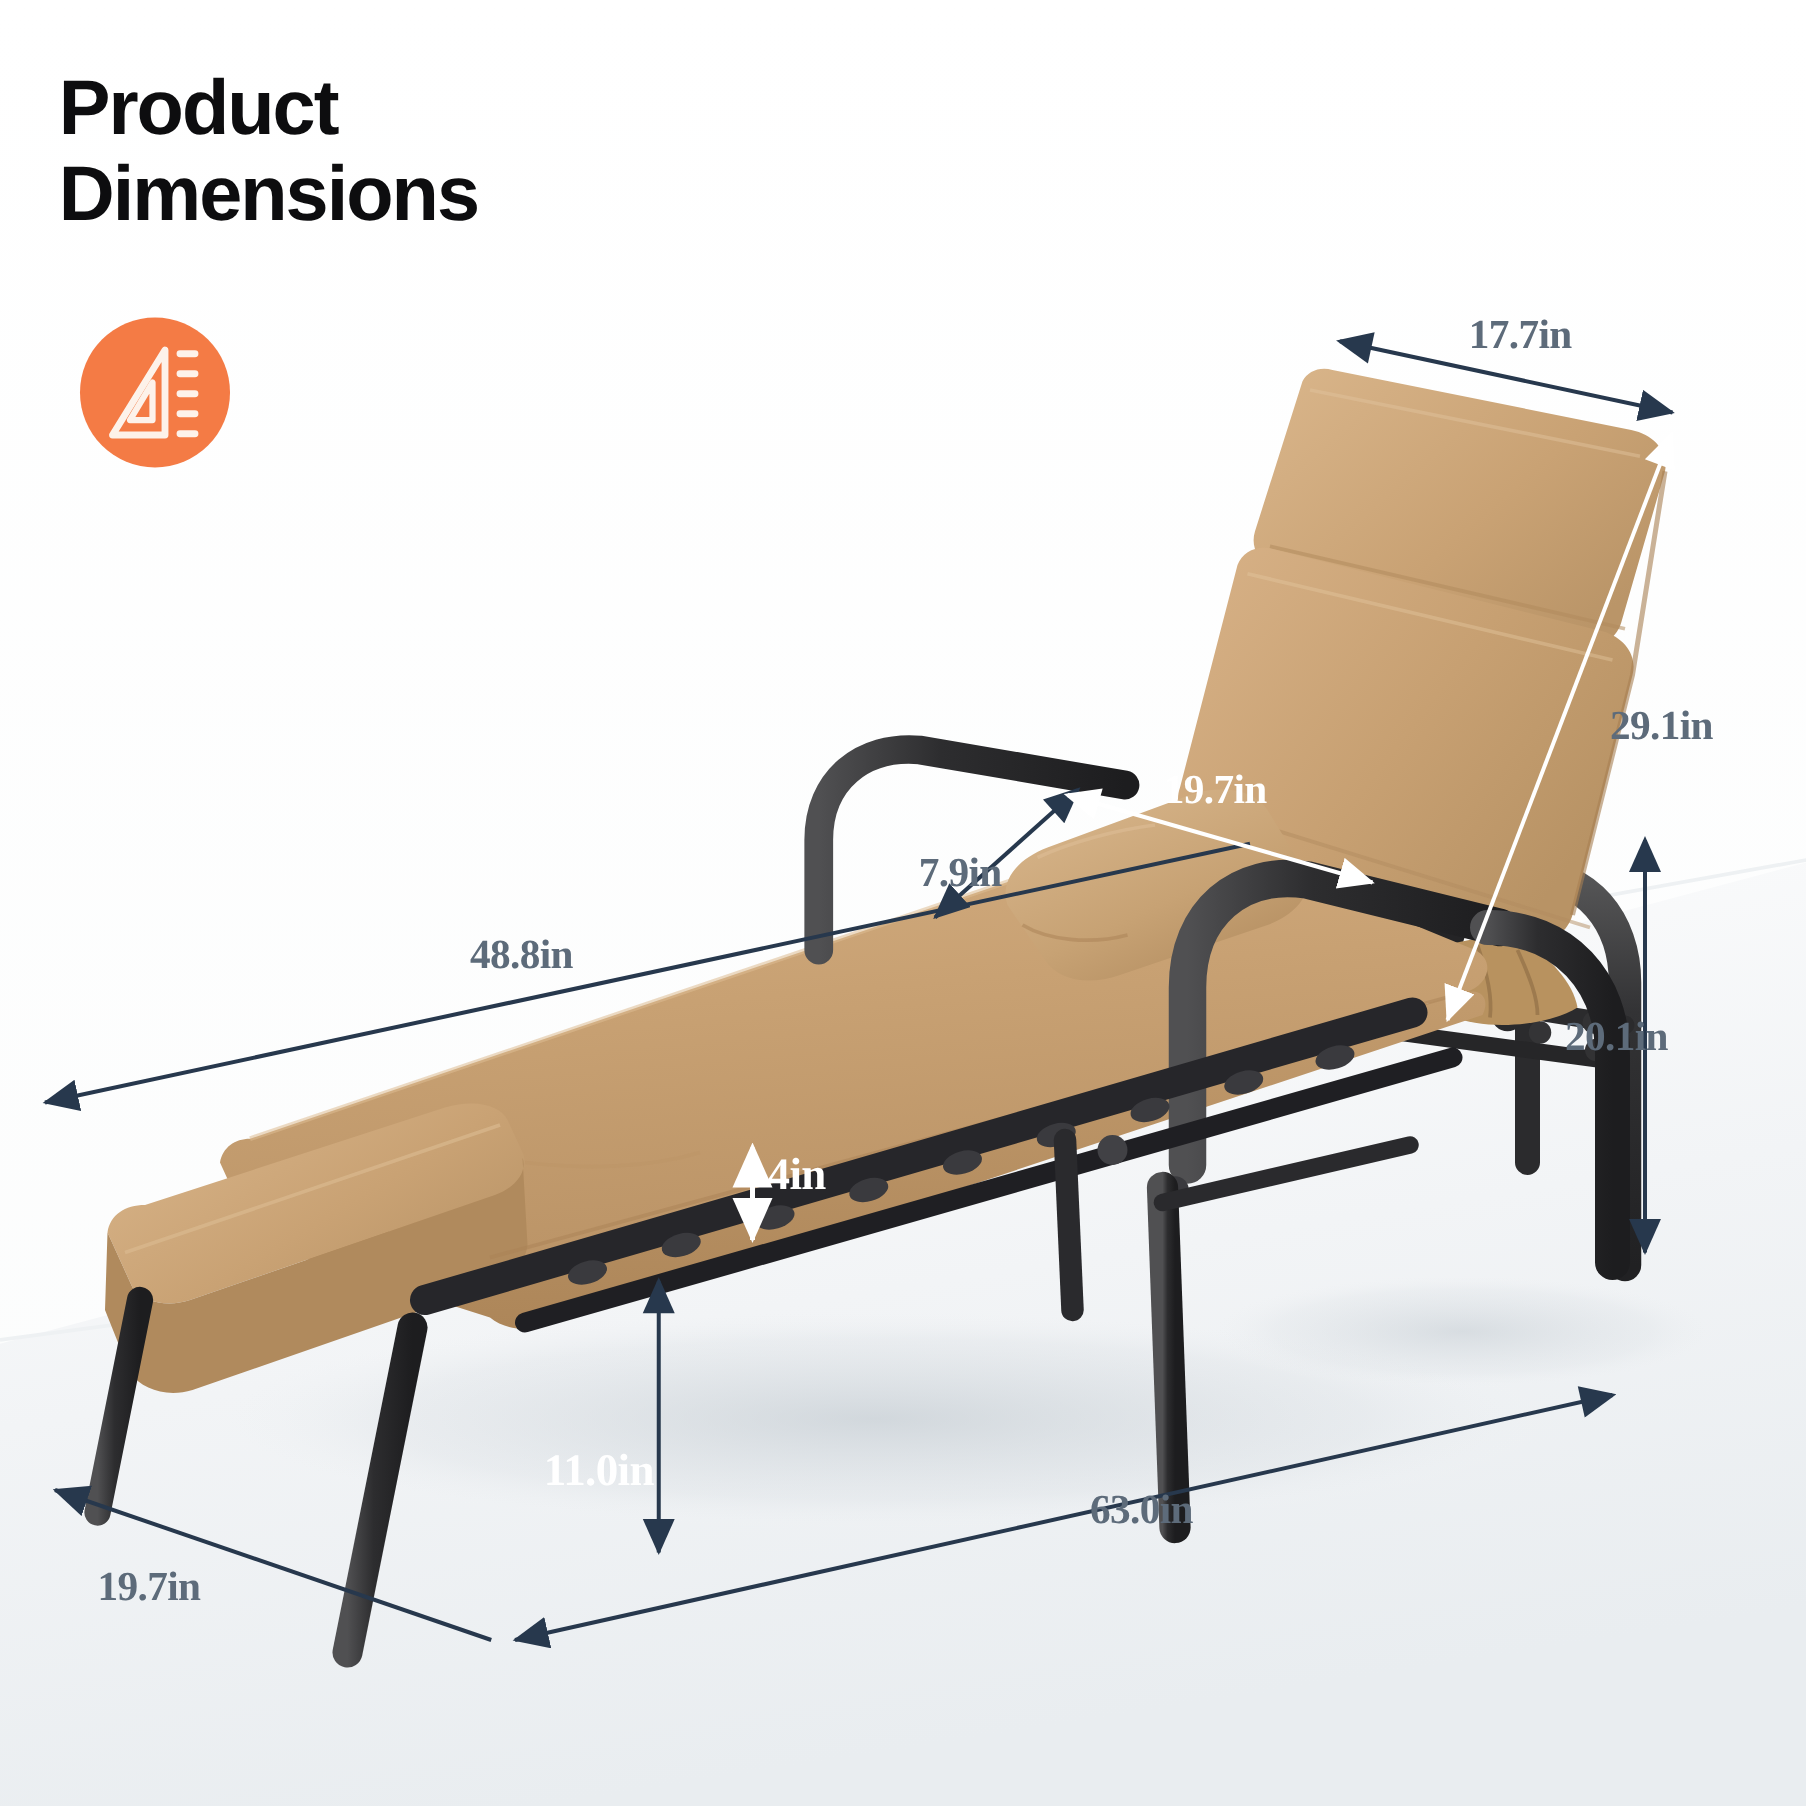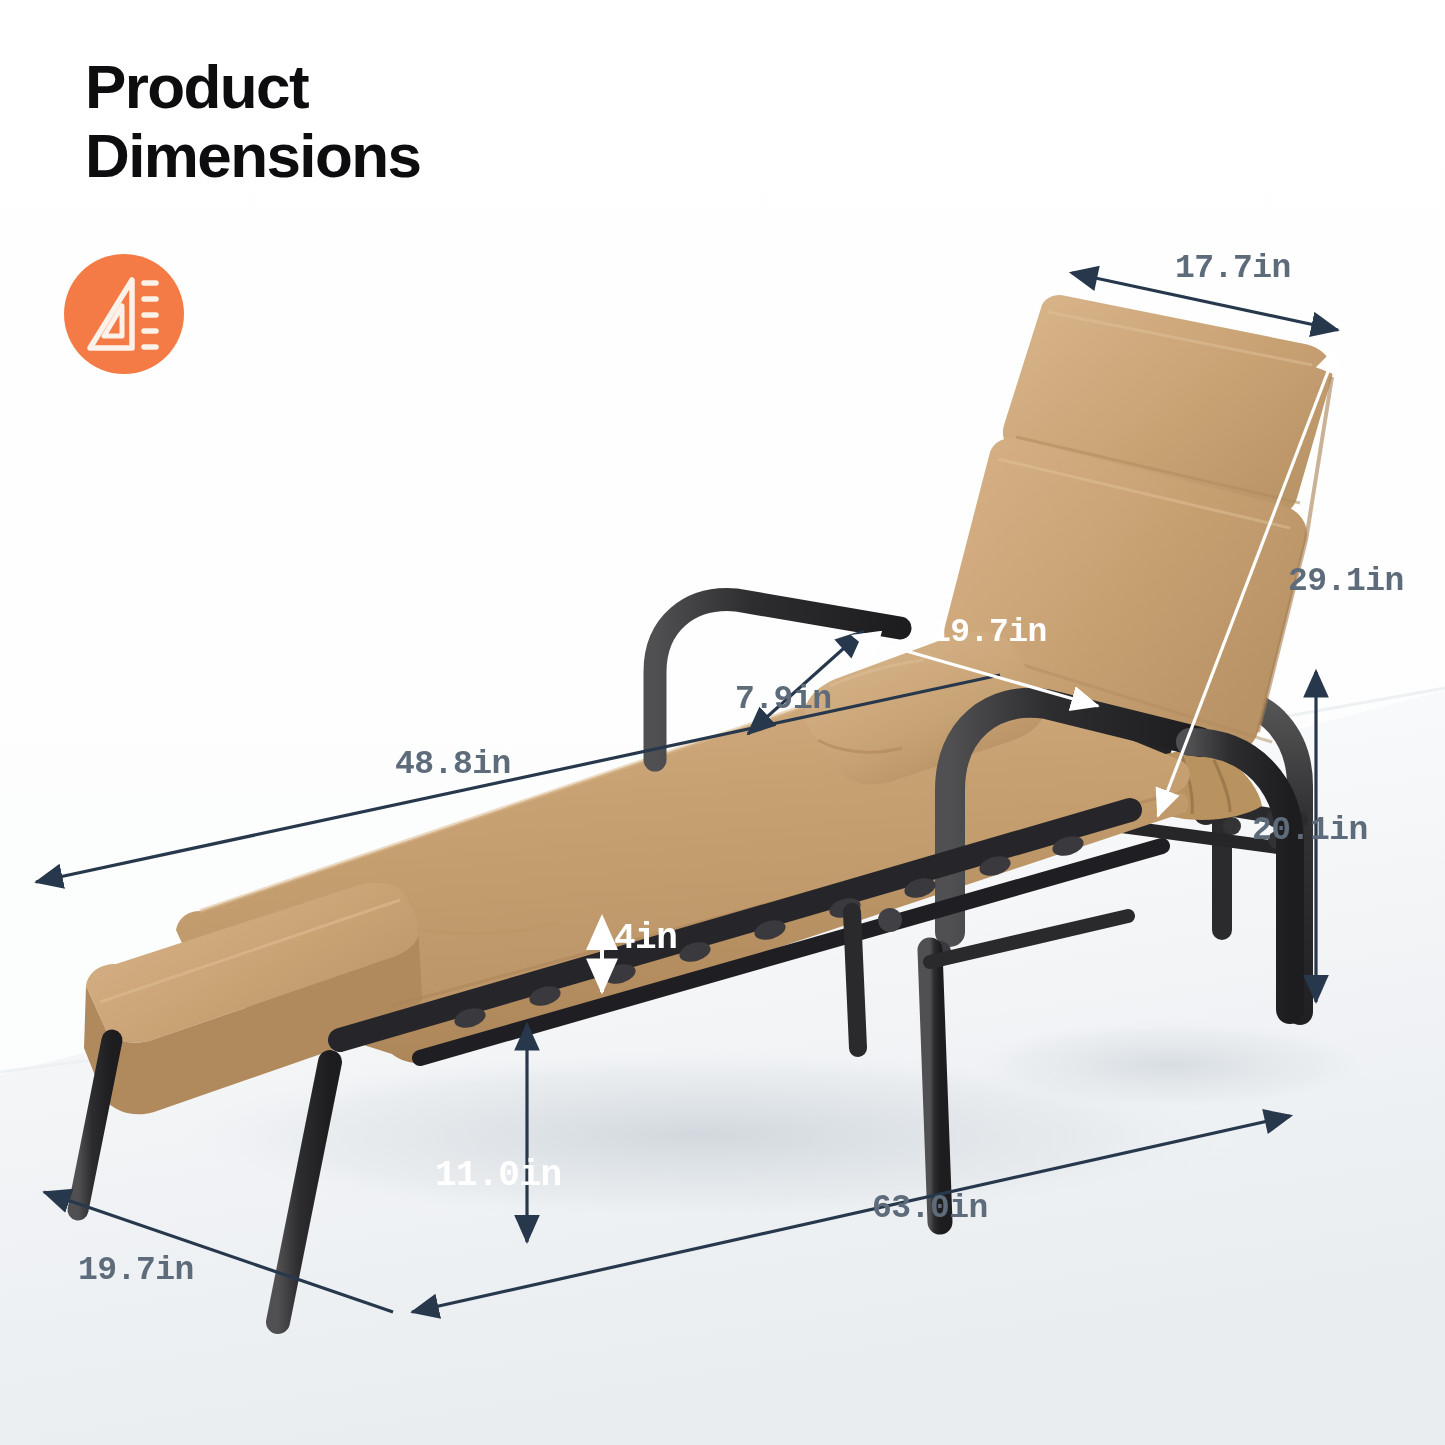--- a/index.html
+++ b/index.html
@@ -12,49 +12,48 @@
   }
   #stage{position:absolute;inset:0;width:1445px;height:1445px;overflow:hidden;background:#fff;}
 
   
   #title{
     position:absolute;left:47px;top:52px;
     font-size:62px;line-height:1.12;
     font-weight:bold;color:#0d0d0f;
     letter-spacing:-1.6px;
     white-space:pre-line;
-    margin-left:38px;
   }
 
   
   #badge{
     position:absolute;left:64px;top:254px;
     width:120px;height:120px;border-radius:50%;
     background:#f47b45;
   }
   #badge svg{position:absolute;left:0;top:0;}
 
   
   #scene{position:absolute;left:0;top:0;width:1445px;height:1445px;}
 
   
   .dim{
     position:absolute;
-    font-family:Liberation Mono, monospace;
+    font-family:Liberation Serif, serif;
     font-size:33px;font-weight:bold;
     color:#5d6b7a;
     letter-spacing:-0.5px;
     white-space:nowrap;
   }
   .dim.white{color:#ffffff;}
 
   #lbl-177{left:1175px;top:250px;}
   #lbl-291{left:1288px;top:563px;}
   #lbl-201{left:1252px;top:812px;}
-  #lbl-488{left:395px;top:746px;}
+  #lbl-488{left:376px;top:746px;}
   #lbl-79{left:735px;top:641px;margin-top:40px;}
   #lbl-197-seat{left:931px;top:614px;}
   #lbl-4in{left:614px;top:918px;font-size:36px;}
   #lbl-110{left:435px;top:1155px;font-size:36px;}
   #lbl-630{left:872px;top:1190px;}
   #lbl-197-bot{left:78px;top:1252px;}
 </style>
 </head>
 <body>
 

